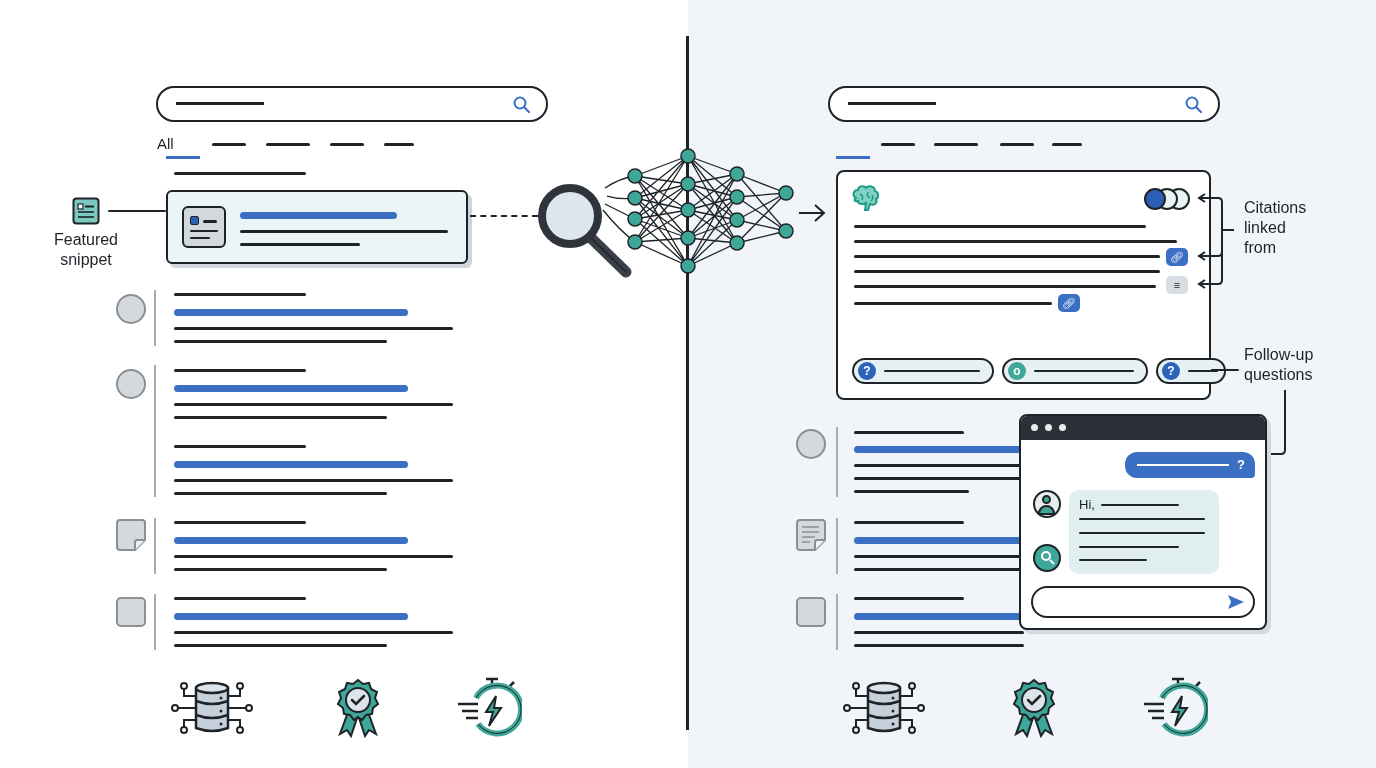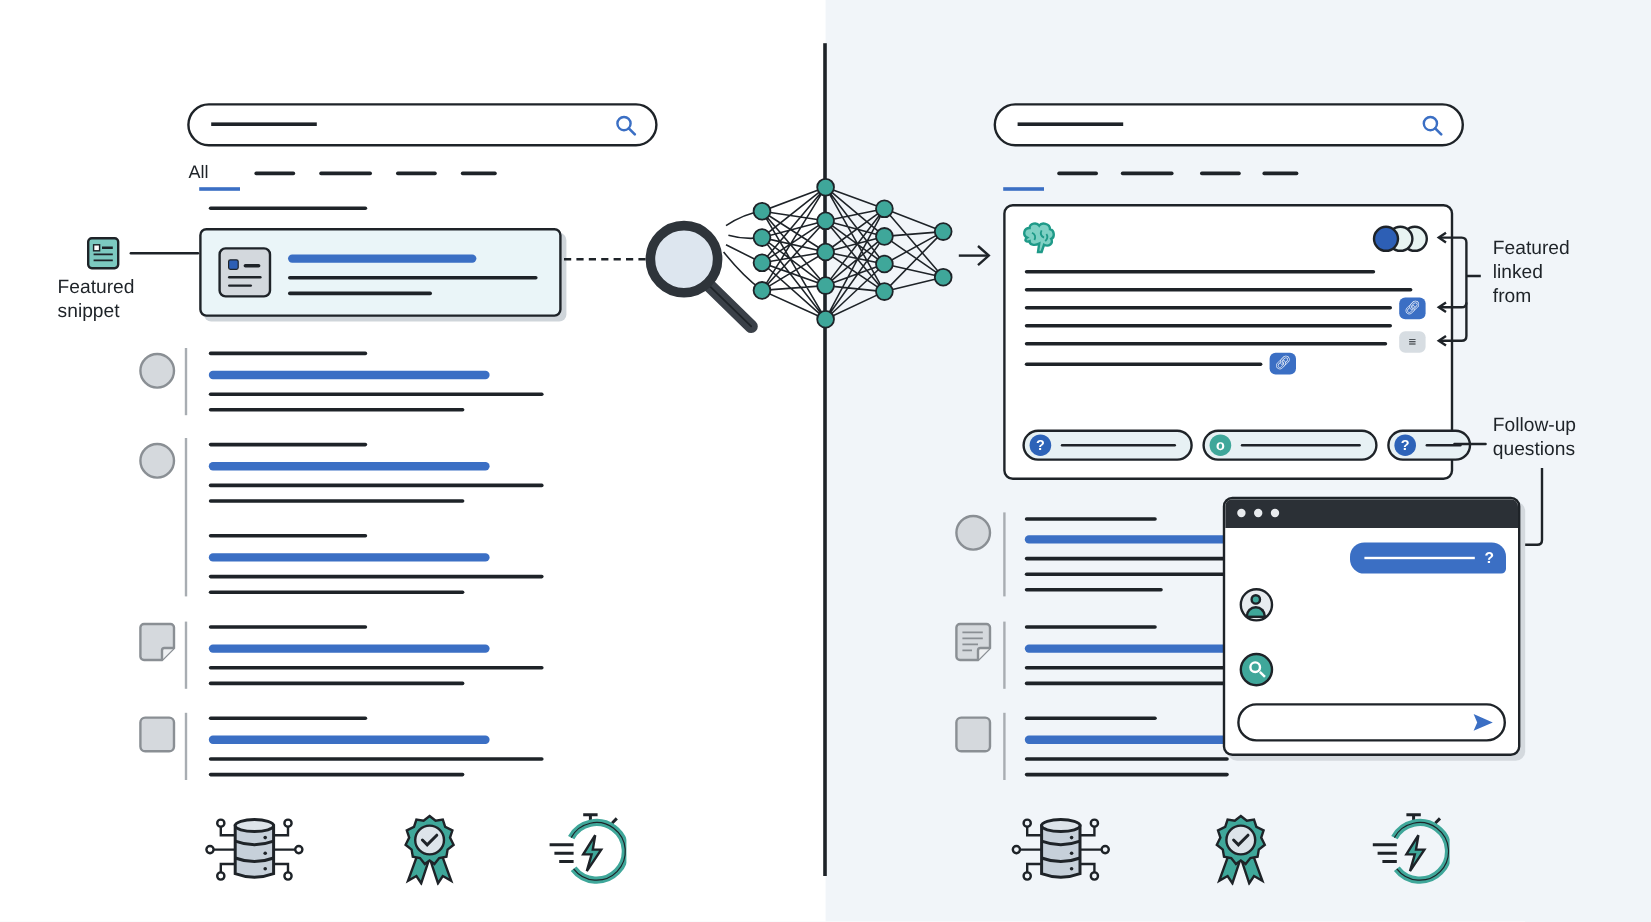--- a/index.html
+++ b/index.html
@@ -67,21 +67,21 @@
 <div class="line" style="left:384px; top:143px; width:30px;"></div>
 <div class="line" style="left:174px; top:172px; width:132px;"></div>
 
 <svg class="abs" style="left:72px; top:197px;" width="28" height="28" viewBox="0 0 28 28">
   <rect x="1.5" y="1.5" width="25" height="25" rx="3" fill="#7cc9c0" stroke="#1e2328" stroke-width="2"></rect>
   <rect x="6" y="7" width="5" height="5" fill="#fff" stroke="#1e2328" stroke-width="1.2"></rect>
   <line x1="13" y1="9.5" x2="22" y2="9.5" stroke="#1e2328" stroke-width="2"></line>
   <line x1="6" y1="15" x2="22" y2="15" stroke="#1e2328" stroke-width="1.6"></line>
   <line x1="6" y1="20" x2="22" y2="20" stroke="#1e2328" stroke-width="1.6"></line>
 </svg>
-<div class="label" style="left:48px; top:230px; text-align:left; width:76px;">Featured snippet</div>
+<div class="label" style="left:48px; top:230px; text-align:center; width:76px;">Featured snippet</div>
 <div class="line thin" style="left:108px; top:210px; width:58px;"></div>
 
 <div class="featured">
   <div class="snip-ico">
     <div style="position:absolute; left:6px; top:8px; width:9px; height:9px; background:#2d5fb5; border:1.5px solid #1e2328; border-radius:2px;"></div>
     <div class="line" style="left:19px; top:12px; width:14px;"></div>
     <div class="line thin" style="left:6px; top:22px; width:28px;"></div>
     <div class="line thin" style="left:6px; top:29px; width:20px;"></div>
   </div>
   <div class="line blue" style="left:72px; top:20px; width:157px;"></div>
@@ -259,21 +259,21 @@
 
 <svg class="abs" style="left:1192px; top:188px;" width="50" height="105" viewBox="0 0 50 105">
   <g fill="none" stroke="#1e2328" stroke-width="2">
     <path d="M8 10 H26 Q30 10 30 14 V92 Q30 96 26 96 H8"></path>
     <path d="M8 68 H26 Q30 68 30 64"></path>
     <line x1="30" y1="42" x2="42" y2="42"></line>
     <path d="M13 6 L7 10 L13 14 M13 64 L7 68 L13 72 M13 92 L7 96 L13 100"></path>
   </g>
 </svg>
 <div class="label" style="left:1244px; top:198px;">
-  <div>Featured</div>
+  <div>Citations</div>
   <div>linked</div>
   <div>from</div>
 </div>
 <div class="line thin" style="left:1211px; top:369px; width:28px;"></div>
 <div class="label" style="left:1244px; top:345px;">
   <div>Follow-up</div>
   <div>questions</div>
 </div>
 <svg class="abs" style="left:1266px; top:390px;" width="24" height="70" viewBox="0 0 24 70">
   <path d="M19 0 V60 Q19 64 15 64 H0" fill="none" stroke="#1e2328" stroke-width="2"></path>
@@ -320,20 +320,28 @@
     <div style="position:absolute; left:12px; top:12px; width:92px; height:2px; background:#fff;"></div>
     <span style="position:absolute; right:10px; top:5px; color:#fff; font-size:13px; font-weight:bold;">?</span>
   </div>
   <div class="avatar" style="left:12px; top:74px; background:#e8ecef;">
     <div style="position:absolute; left:7px; top:3px; width:9px; height:9px; border-radius:50%; background:#3fa79a; border:2px solid #1e2328;"></div>
     <div style="position:absolute; left:3px; top:13px; width:17px; height:10px; border-radius:9px 9px 0 0; background:#3fa79a; border:2px solid #1e2328;"></div>
   </div>
   <div class="avatar" style="left:12px; top:128px; background:#3fa79a;">
     <div style="position:absolute; left:6px; top:5px; width:10px; height:10px; border-radius:50%; border:2px solid #fff;"></div>
     <div style="position:absolute; left:14px; top:15px; width:6px; height:2px; background:#fff; transform:rotate(45deg);"></div>
+  </div>
+  <div class="a-bubble">
+    <span style="position:absolute; left:10px; top:7px; font-size:13px; color:#1e2328;">Hi,</span>
+    <div class="line thin" style="left:32px; top:14px; width:78px;"></div>
+    <div class="line thin" style="left:10px; top:28px; width:126px;"></div>
+    <div class="line thin" style="left:10px; top:42px; width:126px;"></div>
+    <div class="line thin" style="left:10px; top:56px; width:100px;"></div>
+    <div class="line thin" style="left:10px; top:69px; width:68px;"></div>
   </div>
   <div class="chat-input">
     <svg style="position:absolute; right:8px; top:6px;" width="18" height="16" viewBox="0 0 18 16">
         <path d="M1 1 L17 8 L1 15 L4 8 Z" fill="#3b6fc4"></path>
       </svg>
   </div>
 </div>
 
 <svg class="abs" style="left:842px; top:678px;" width="84" height="60" viewBox="0 0 84 60">
   <g fill="none" stroke="#1e2328" stroke-width="2">

